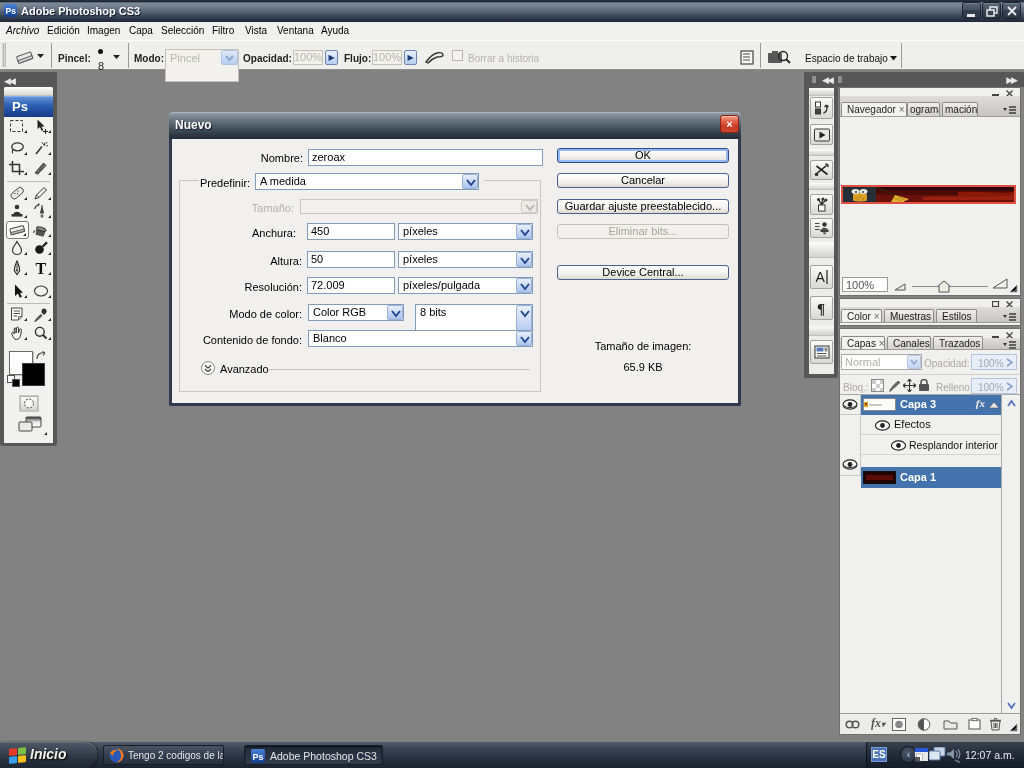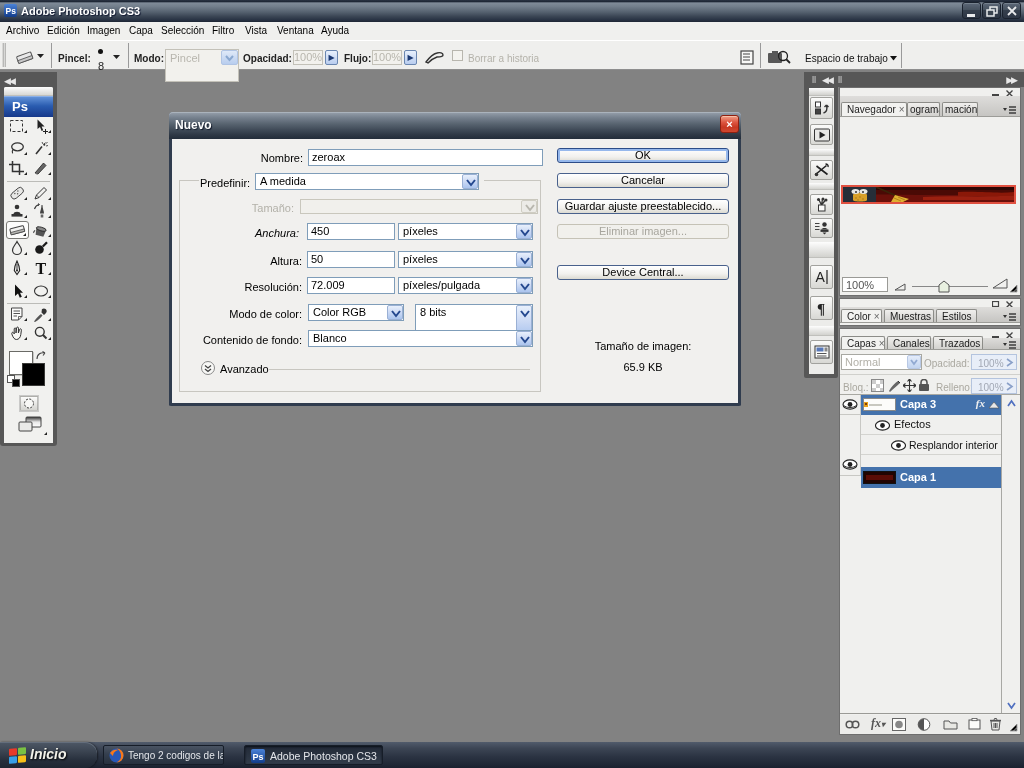--- a/index.html
+++ b/index.html
@@ -135,21 +135,21 @@
         </svg>
       </div>
     <div class="winbtn" style="right:3px;">
         <svg width="19" height="17">
           <path d="M5 4 L13 12 M13 4 L5 12" stroke="#e8eaec" stroke-width="1.8"></path>
         </svg>
       </div>
   </div>
 
   <div class="abs" id="menubar">
-    <span style="left:6px;">Archivo</span>
+    <span style="left:6px;font-style:italic;">Archivo</span>
       <span style="left:47px;">Edición</span>
       <span style="left:87px;">Imagen</span>
       <span style="left:129px;">Capa</span>
       <span style="left:161px;">Selección</span>
       <span style="left:212px;">Filtro</span>
       <span style="left:245px;">Vista</span>
       <span style="left:277px;">Ventana</span>
       <span style="left:321px;">Ayuda</span>
   </div>
 
@@ -445,21 +445,21 @@
 
     <div class="dlabel" style="left:22px;top:90px;width:100px;text-align:right;color:#b3b1a9;">Tamaño:</div>
     <div class="dcombo-dis" style="left:128px;top:87px;width:238px;height:15px;">
         <div class="arr">
           <svg width="12" height="8" style="position:absolute;left:2px;top:3px;">
             <path d="M2 1 L6 6 L10 1" fill="none" stroke="#b8b6ae" stroke-width="2"></path>
           </svg>
         </div>
       </div>
 
-    <div class="dlabel" style="left:80px;top:115px;width:50px;text-align:center;font-style:italic;">Anchura:</div>
+    <div class="dlabel" style="left:80px;top:115px;width:50px;text-align:left;">Anchura:</div>
     <div class="dinput" style="left:135px;top:111px;width:88px;height:17px;">450</div>
     <div class="dcombo" style="left:226px;top:111px;width:135px;height:17px;">
         <span class="txt">píxeles</span>
         <div class="arr">
           <svg width="12" height="8">
             <path d="M2 1 L6 6 L10 1" fill="none" stroke="#23478e" stroke-width="2"></path>
           </svg>
         </div>
       </div>
 
@@ -516,21 +516,21 @@
     <svg style="position:absolute;left:29px;top:249px;" width="14" height="14">
         <circle cx="7" cy="7" r="6.5" fill="#f8f8f6" stroke="#888" stroke-width="1"></circle>
         <path d="M4 4.5 L7 7 L10 4.5 M4 8 L7 10.5 L10 8" fill="none" stroke="#444" stroke-width="1.3"></path>
       </svg>
     <div class="dlabel" style="left:48px;top:251px;">Avanzado</div>
     <div style="position:absolute;left:97px;top:257px;width:261px;height:1px;background:#c8c6c0;"></div>
 
     <div class="dbtn" style="left:385px;top:36px;box-shadow:0 0 0 2px #96b8ec inset;border-color:#2c4c88;">OK</div>
     <div class="dbtn" style="left:385px;top:61px;">Cancelar</div>
     <div class="dbtn" style="left:385px;top:87px;">Guardar ajuste preestablecido...</div>
-    <div class="dbtn-dis" style="left:385px;top:112px;">Eliminar imagen...</div>
+    <div class="dbtn-dis" style="left:385px;top:112px;">Eliminar bits...</div>
     <div class="dbtn" style="left:385px;top:153px;">Device Central...</div>
 
     <div class="dlabel" style="left:385px;top:228px;width:172px;text-align:center;">Tamaño de imagen:</div>
     <div class="dlabel" style="left:385px;top:249px;width:172px;text-align:center;">65.9 KB</div>
   </div>
 
   <div class="abs" id="dockhdr">
     <span style="position:absolute;left:8px;top:2px;font-size:8px;">||</span>
     <span style="position:absolute;left:18px;top:3px;font-size:9px;letter-spacing:-2px;">◀◀</span>
     <span style="position:absolute;left:34px;top:2px;font-size:8px;">||</span>
@@ -863,15 +863,35 @@
           <defs>
             <linearGradient id="psg2" x1="0" y1="0" x2="0" y2="1">
               <stop offset="0" stop-color="#4a82d8"></stop>
               <stop offset="1" stop-color="#123c8a"></stop>
             </linearGradient>
           </defs>
           <text x="1.5" y="10.5" fill="#fff" font-size="9" font-weight="bold" font-family="Liberation Sans">Ps</text>
         </svg>
       <span style="position:absolute;left:25px;top:4px;font-size:10.5px;">Adobe Photoshop CS3</span>
     </div>
+    <div id="tray">
+      <div style="position:absolute;left:4px;top:5px;width:16px;height:15px;background:#4a72b8;border:1px solid #7a9ad0;color:#fff;font-size:10px;font-weight:bold;text-align:center;line-height:14px;">ES</div>
+      <div style="position:absolute;left:33px;top:4px;width:17px;height:17px;border-radius:50%;background:radial-gradient(circle at 40% 35%,#4a5668,#232c3c);border:1px solid #0c1220;color:#cdd4dc;font-size:11px;text-align:center;line-height:15px;">‹</div>
+      <svg style="position:absolute;left:48px;top:6px;" width="15" height="14">
+          <rect x="0" y="0" width="13" height="4" fill="#2858d8"></rect>
+          <rect x="0" y="4" width="13" height="9" fill="#e8e8e8"></rect>
+          <rect x="1.5" y="6" width="6" height="7" fill="#fff" stroke="#888" stroke-width="0.5"></rect>
+          <rect x="0" y="9" width="5" height="4" fill="#555"></rect>
+        </svg>
+      <svg style="position:absolute;left:62px;top:5px;" width="17" height="15">
+          <rect x="5" y="0" width="11" height="9" rx="1" fill="#c8d4e4" stroke="#5878a8"></rect>
+          <rect x="0" y="4" width="11" height="9" rx="1" fill="#dce6f0" stroke="#5878a8"></rect>
+        </svg>
+      <svg style="position:absolute;left:79px;top:5px;" width="16" height="16">
+          <path d="M1 5.5 L4 5.5 L8 2 L8 12 L4 8.5 L1 8.5 Z" fill="#8894a4"></path>
+          <path d="M10 4 C11.5 5.5 11.5 8.5 10 10 M12 2.5 C14.5 5 14.5 9 12 11.5" fill="none" stroke="#8894a4" stroke-width="1.2"></path>
+          <path d="M9 13 L14 15.5" stroke="#68748a" stroke-width="1.6"></path>
+        </svg>
+      <span style="position:absolute;left:98px;top:7px;color:#e8eaf0;font-size:10.5px;">12:07 a.m.</span>
+    </div>
   </div>
 
 </div>
 
 </body></html>

